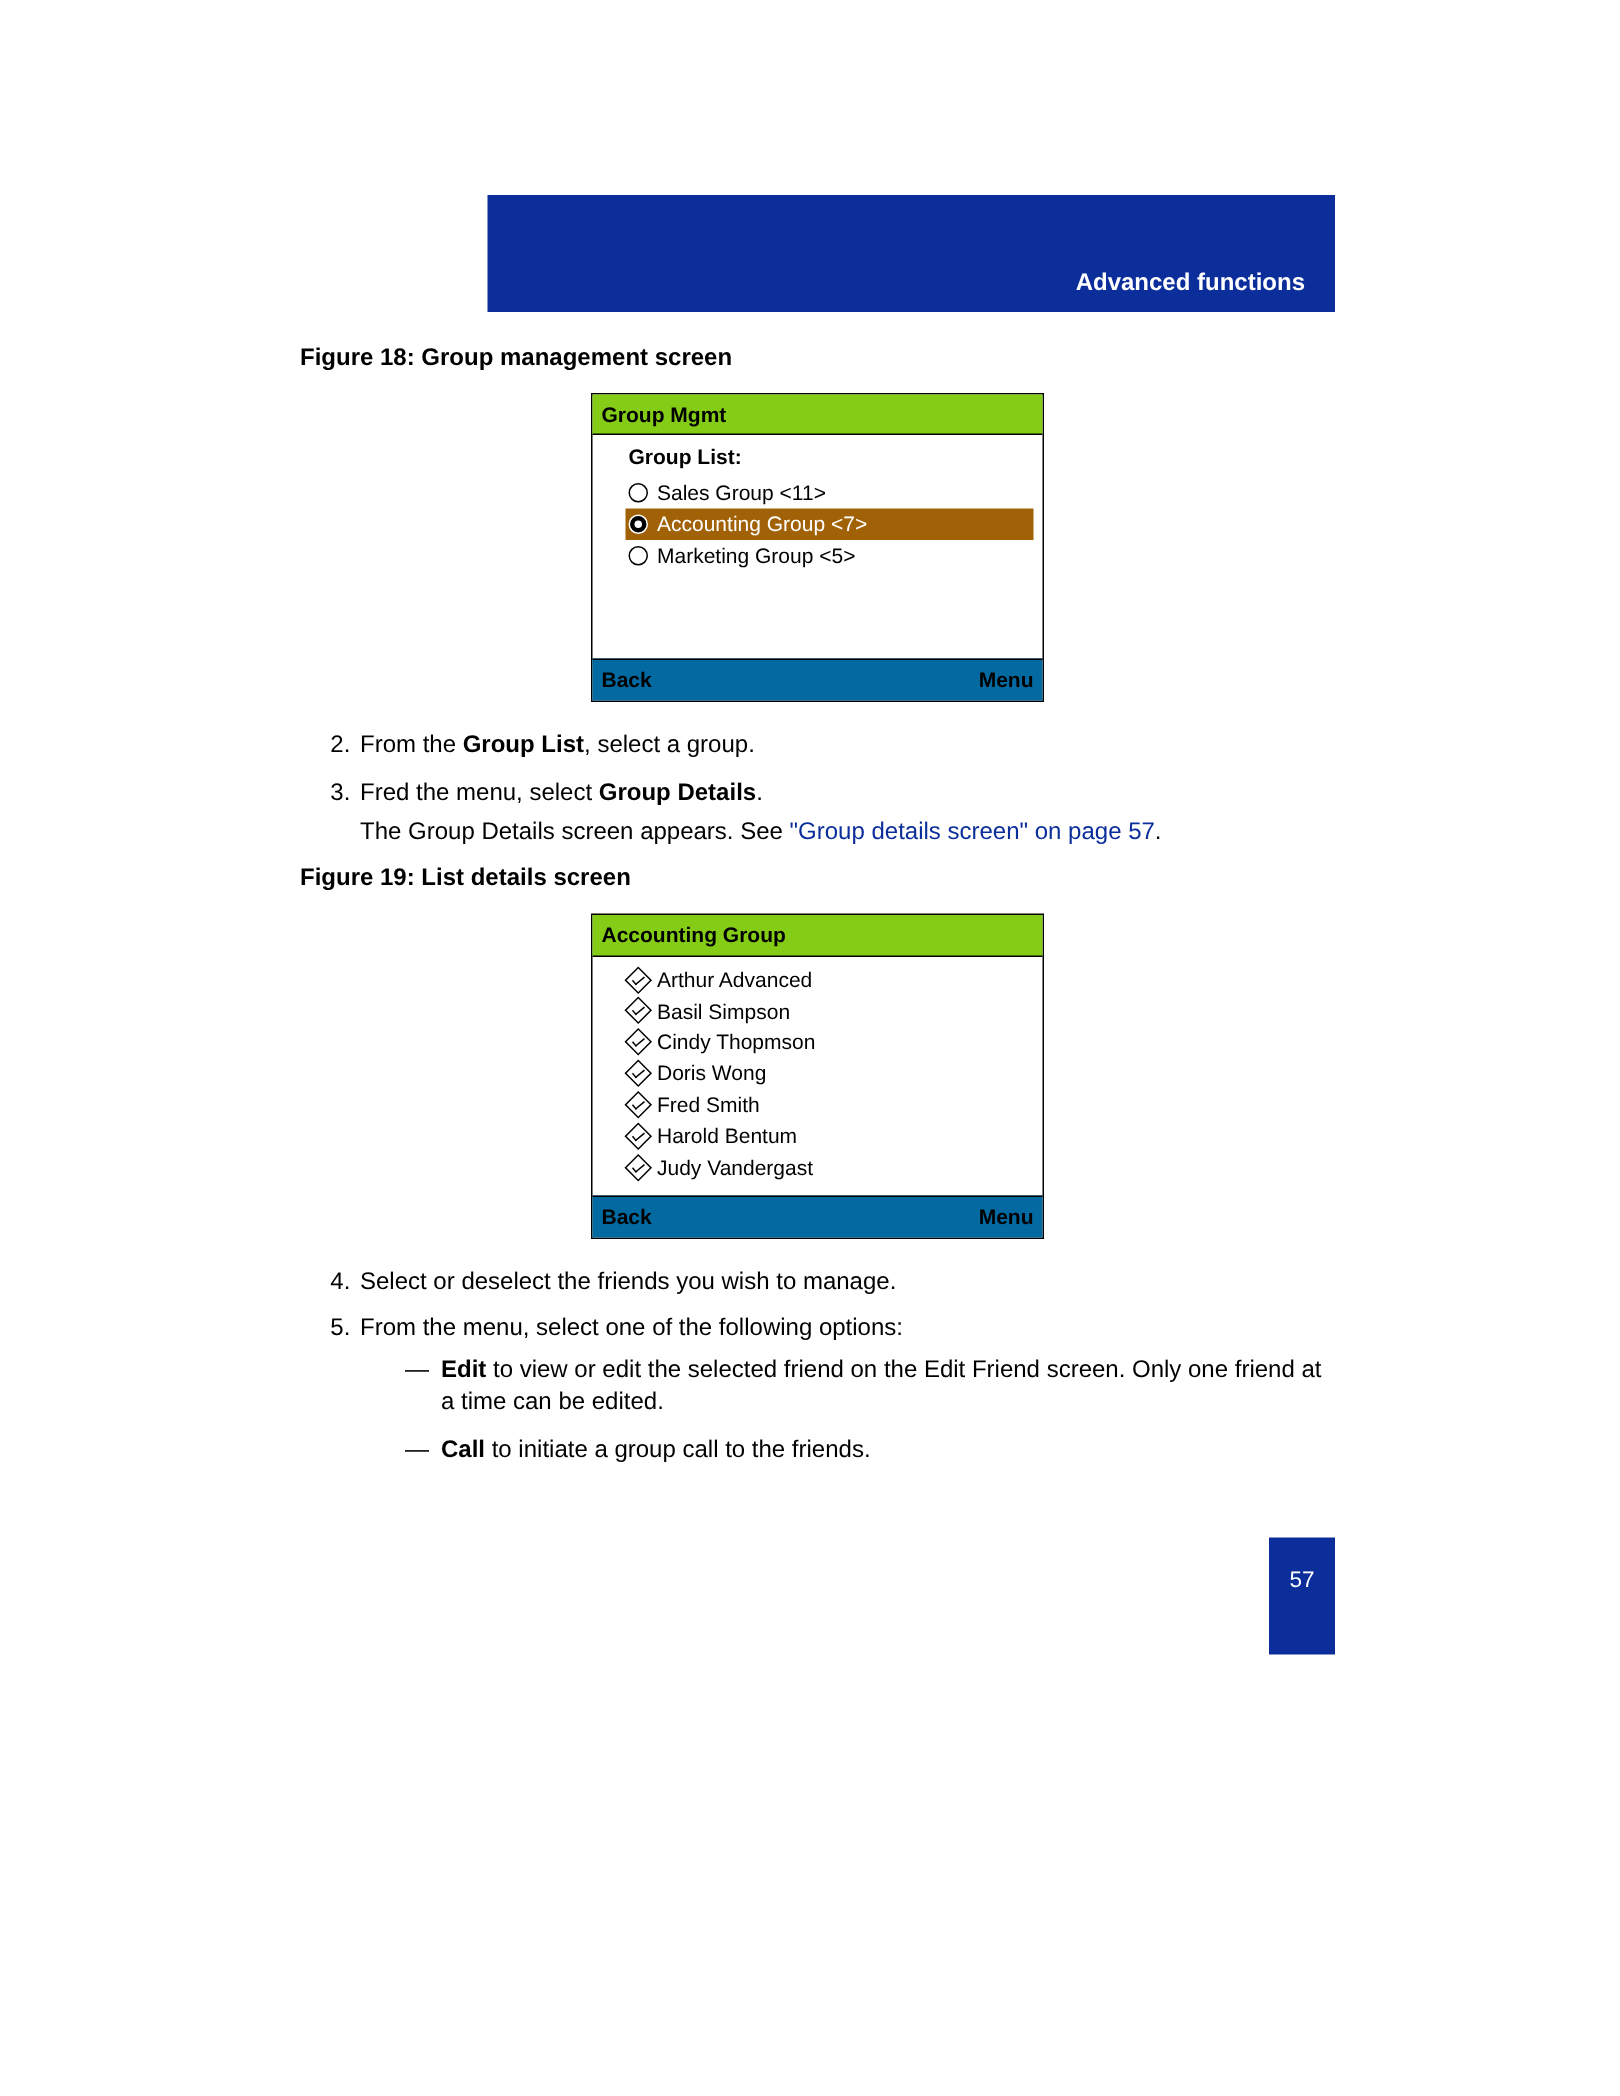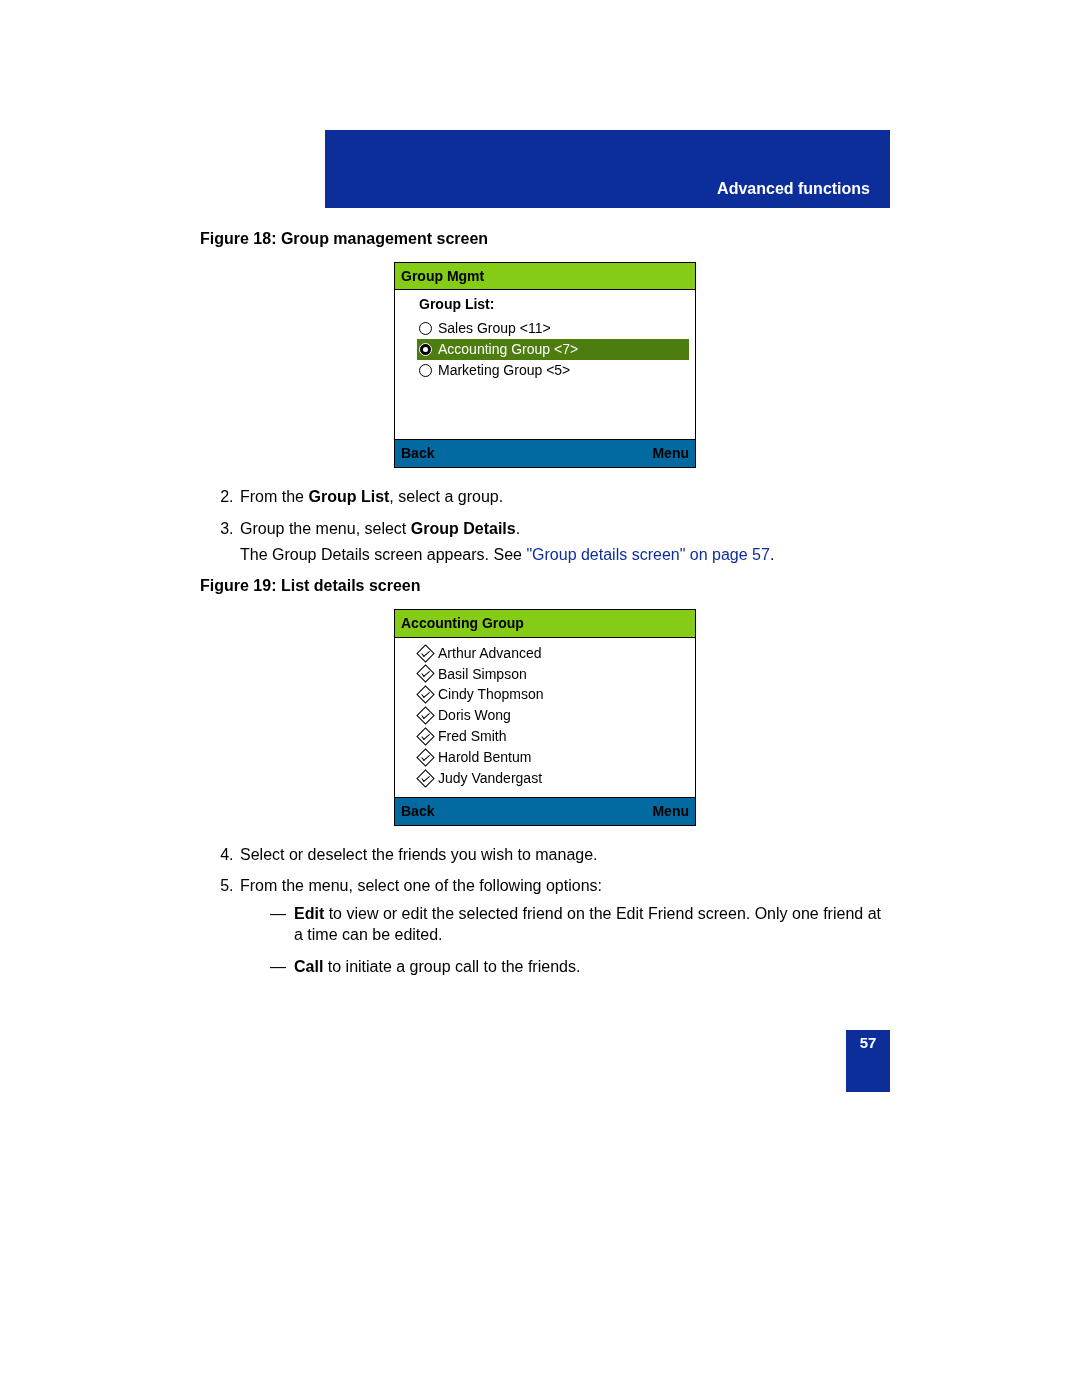--- a/index.html
+++ b/index.html
@@ -63,21 +63,21 @@
   .phone-body .subheader {
     font-weight: bold;
     margin: 0 0 4px 2px;
   }
   .radio-row {
     display: flex;
     align-items: center;
     padding: 1px 2px;
   }
   .radio-row.selected {
-    background: #4d7c0f;
+    background: #a16207;
     color: #fff;
   }
   .radio-circle {
     width: 11px;
     height: 11px;
     border: 1px solid #000;
     border-radius: 50%;
     margin-right: 6px;
     display: inline-flex;
     align-items: center;
@@ -157,30 +157,30 @@
     padding-left: 24px;
   }
   .option-list li::before {
     content: "—";
     position: absolute;
     left: 0;
   }
   .page-number-tab {
     position: absolute;
     right: 190px;
-    bottom: 56px;
+    bottom: 45px;
     width: 44px;
     height: 58px;
     background: #0b2e9b;
     color: #fff;
-    font-weight: bold;
+    font-weight: normal;
     display: flex;
     align-items: flex-start;
     justify-content: center;
-    padding-top: 4px;
+    padding-top: 20px;
     font-size: 15px;
   }
 </style>
 </head>
 <body>
 
 <div class="page">
 
   <div class="header-band">
     <span>Advanced functions</span>
@@ -211,21 +211,21 @@
         <span>Back</span>
         <span>Menu</span>
       </div>
     </div>
 
     <ol start="2">
       <li>
         <span>From the </span><strong>Group List</strong><span>, select a group.</span>
       </li>
       <li>
-        <span>Group the menu, select </span><strong>Group Details</strong><span>.</span>
+        <span>Fred the menu, select </span><strong>Group Details</strong><span>.</span>
         <div class="sub-block">
           <span>The Group Details screen appears. See </span><span class="link">"Group details screen" on page 57</span><span>.</span>
         </div>
       </li>
     </ol>
 
     <div class="figure-caption">Figure 19: List details screen</div>
 
     <div class="phone-screen">
       <div class="phone-titlebar">Accounting Group</div>

